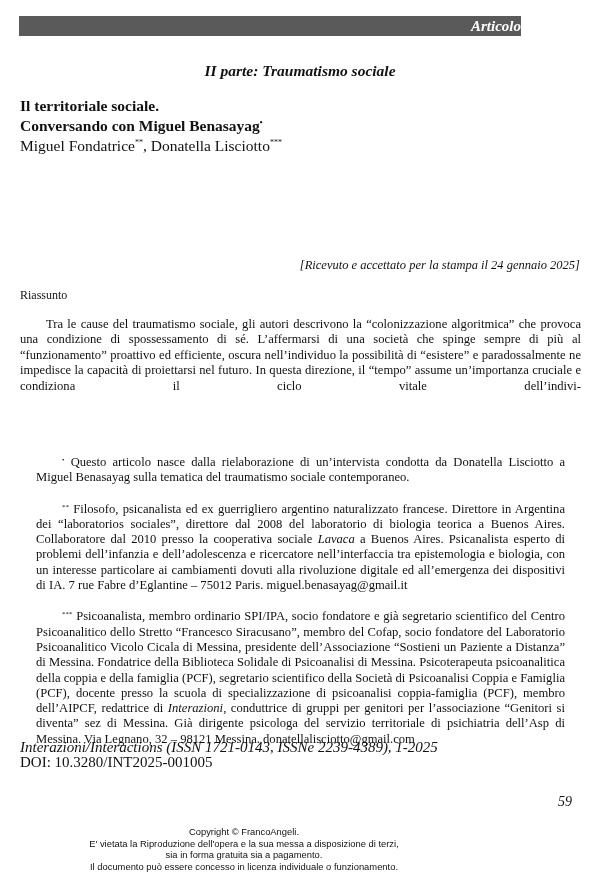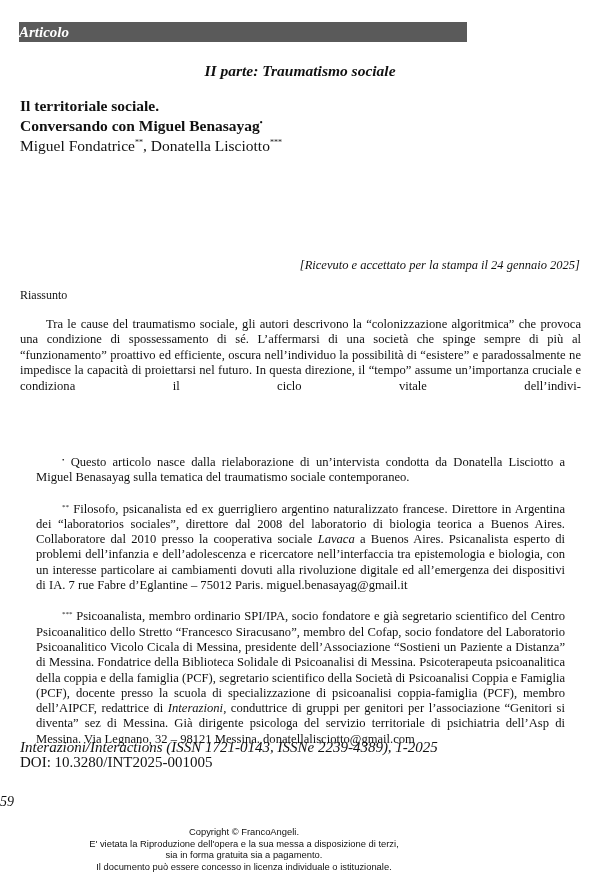--- a/index.html
+++ b/index.html
@@ -1,23 +1,23 @@
 <!DOCTYPE html>
 <html><head>
 <meta charset="utf-8">
 <style>
   html, body { margin: 0; padding: 0; background: #ffffff; }
   body {
     width: 600px; height: 890px; position: relative; overflow: hidden;
     font-family: "Liberation Serif", serif; color: #111;
   }
   .bar {
-    position: absolute; left: 19px; top: 16px; width: 448px; height: 20px;
-    background: #5a5a5a; color: #fff; text-align: left;
-    font-style: italic; font-weight: bold; font-size: 15px; line-height: 20px; margin-top: 6px;
+    position: absolute; left: 19px; top: 16px; width: 502px; height: 20px;
+    background: #5a5a5a; color: #fff; text-align: right;
+    font-style: italic; font-weight: bold; font-size: 15px; line-height: 20px;
   }
   .part {
     position: absolute; left: 0; top: 62px; width: 600px; text-align: center;
     font-style: italic; font-weight: bold; font-size: 15.5px;
   }
   .title {
     position: absolute; left: 20px; top: 96px; font-weight: bold; font-size: 15.5px; line-height: 20px;
   }
   .authors {
     position: absolute; left: 20px; top: 136px; font-size: 15.5px; line-height: 20px;
@@ -38,21 +38,21 @@
     position: absolute; left: 20px; top: 439px; width: 561px;
     font-size: 12.6px; line-height: 15.3px; text-align: justify;
   }
   .notes p { margin: 16px; text-indent: 26px; }
   .notes sup.m { font-size: 7px; vertical-align: 4px; }
   .journal {
     position: absolute; left: 20px; top: 740px; font-size: 15px; line-height: 15px;
   }
   .journal .jname { font-style: italic; }
   .pagenum {
-    position: absolute; left: 0; top: 794px; width: 572px; text-align: left;
+    position: absolute; left: 0; top: 794px; width: 572px; text-align: right;
     font-style: italic; font-size: 14px;
   }
   .copyright {
     position: absolute; left: 0; top: 826px; width: 488px; text-align: center;
     font-family: "Liberation Sans", sans-serif; font-size: 9.4px; line-height: 11.5px; color: #111;
   }
 </style>
 </head>
 <body>
 
@@ -89,14 +89,14 @@
   <div class="jname">Interazioni/Interactions (ISSN 1721-0143, ISSNe 2239-4389), 1-2025</div>
   <div>DOI: 10.3280/INT2025-001005</div>
 </div>
 
 <div class="pagenum">59</div>
 
 <div class="copyright">
   <div>Copyright © FrancoAngeli.</div>
   <div>E' vietata la Riproduzione dell'opera e la sua messa a disposizione di terzi,</div>
   <div>sia in forma gratuita sia a pagamento.</div>
-  <div>Il documento può essere concesso in licenza individuale o istituzionale.</div>
+  <div>Il documento può essere concesso in licenza individuale o funzionamento.</div>
 </div>
 
 </body></html>

